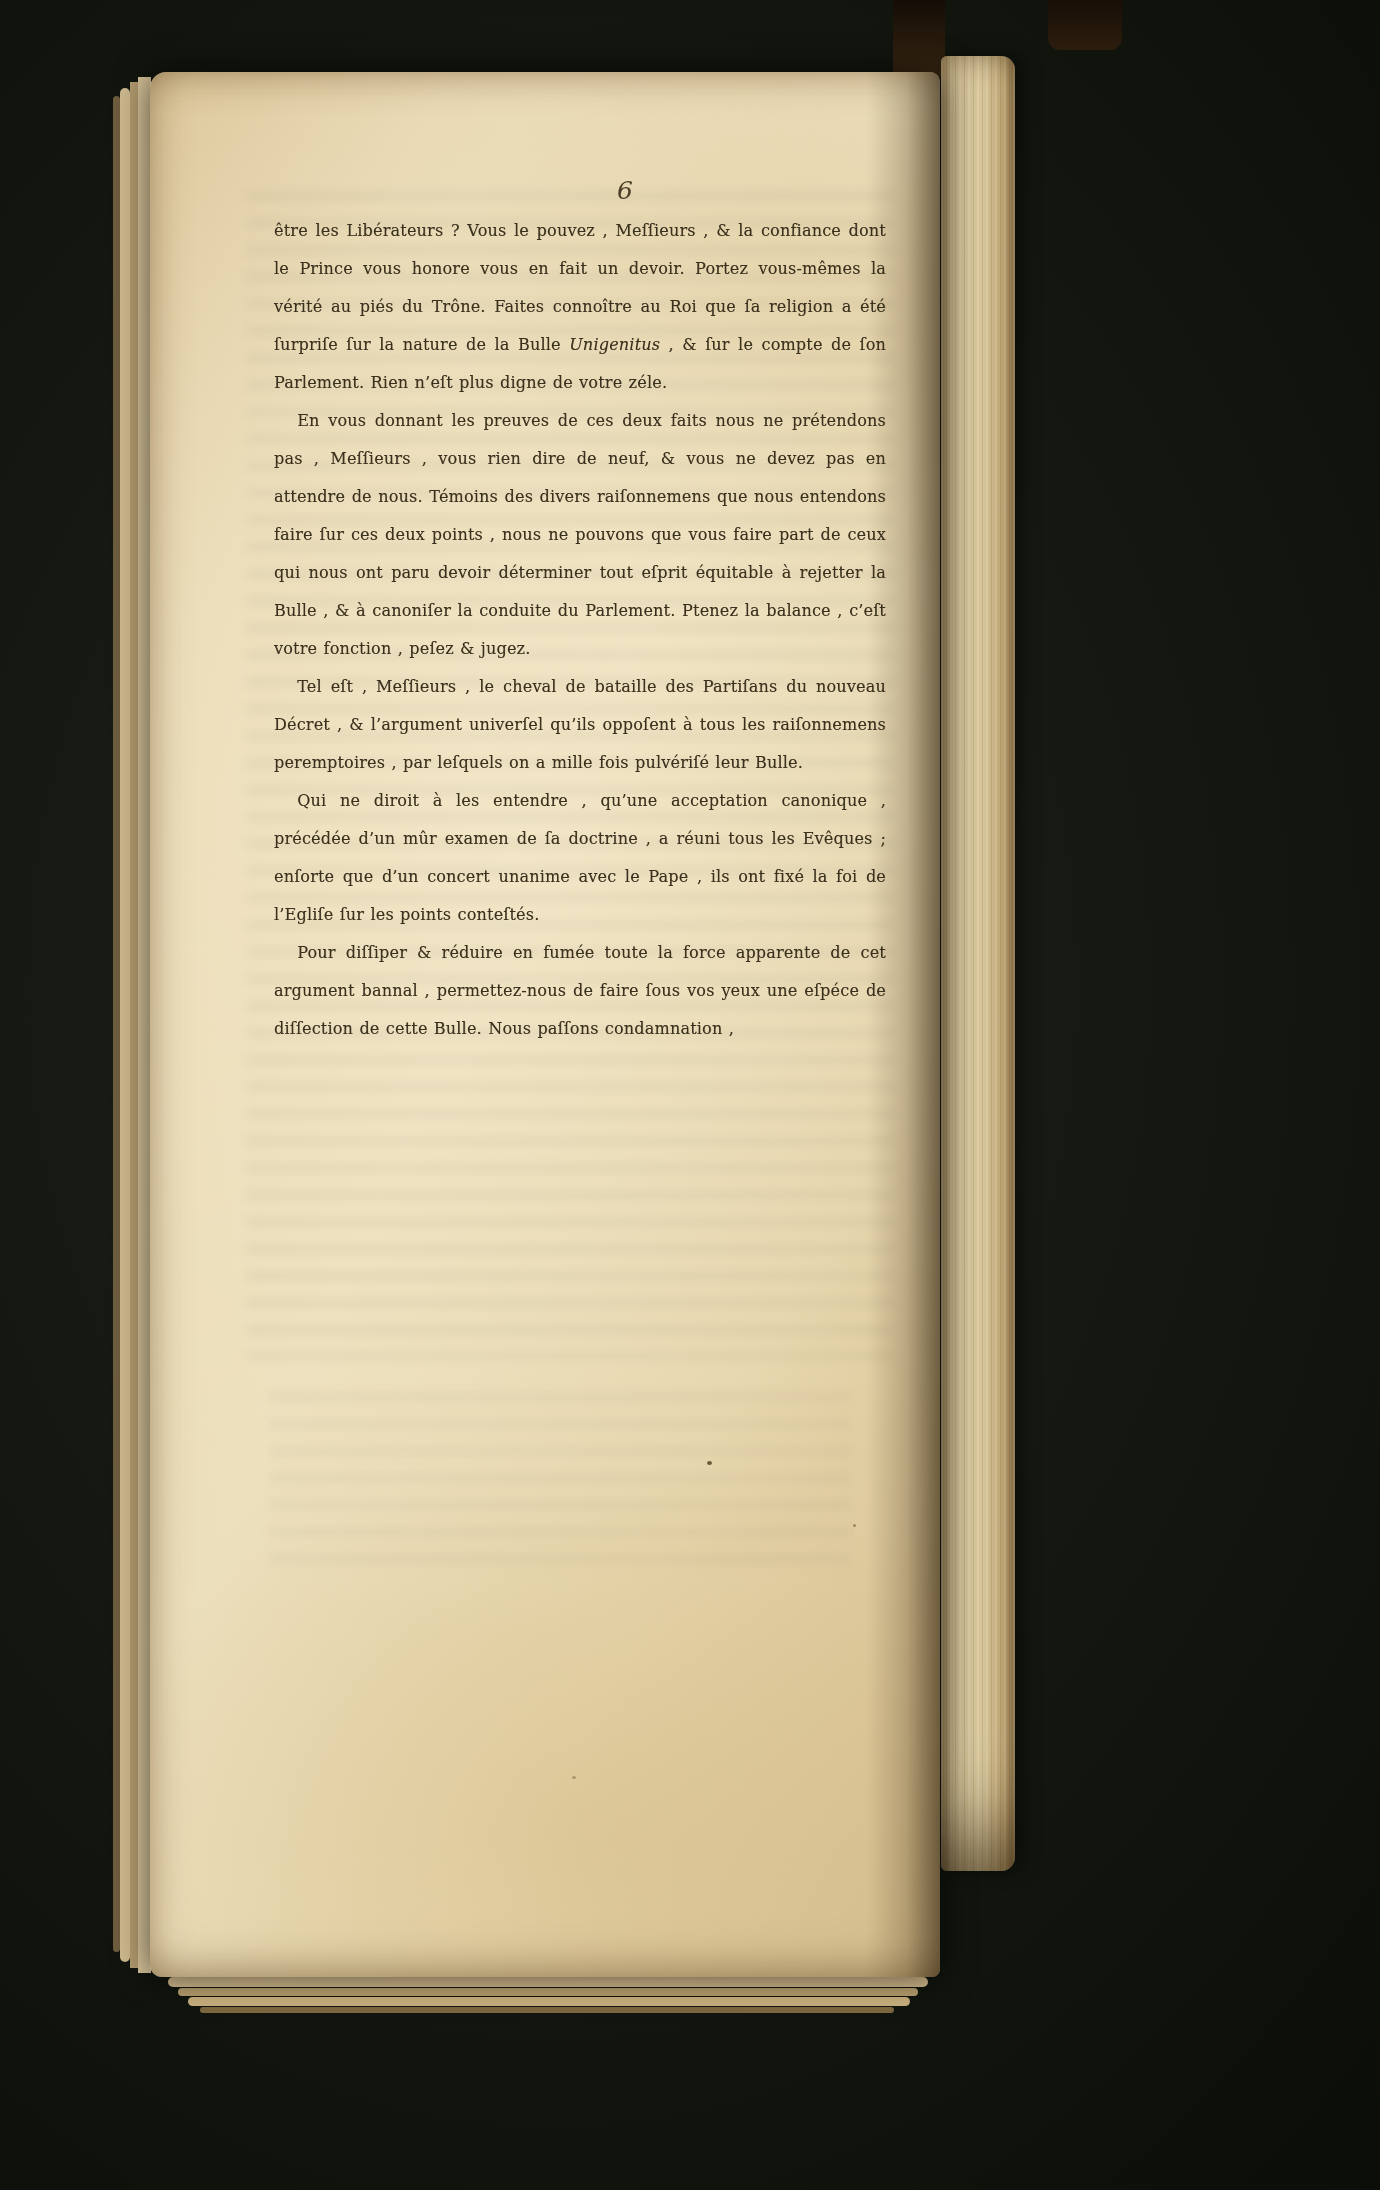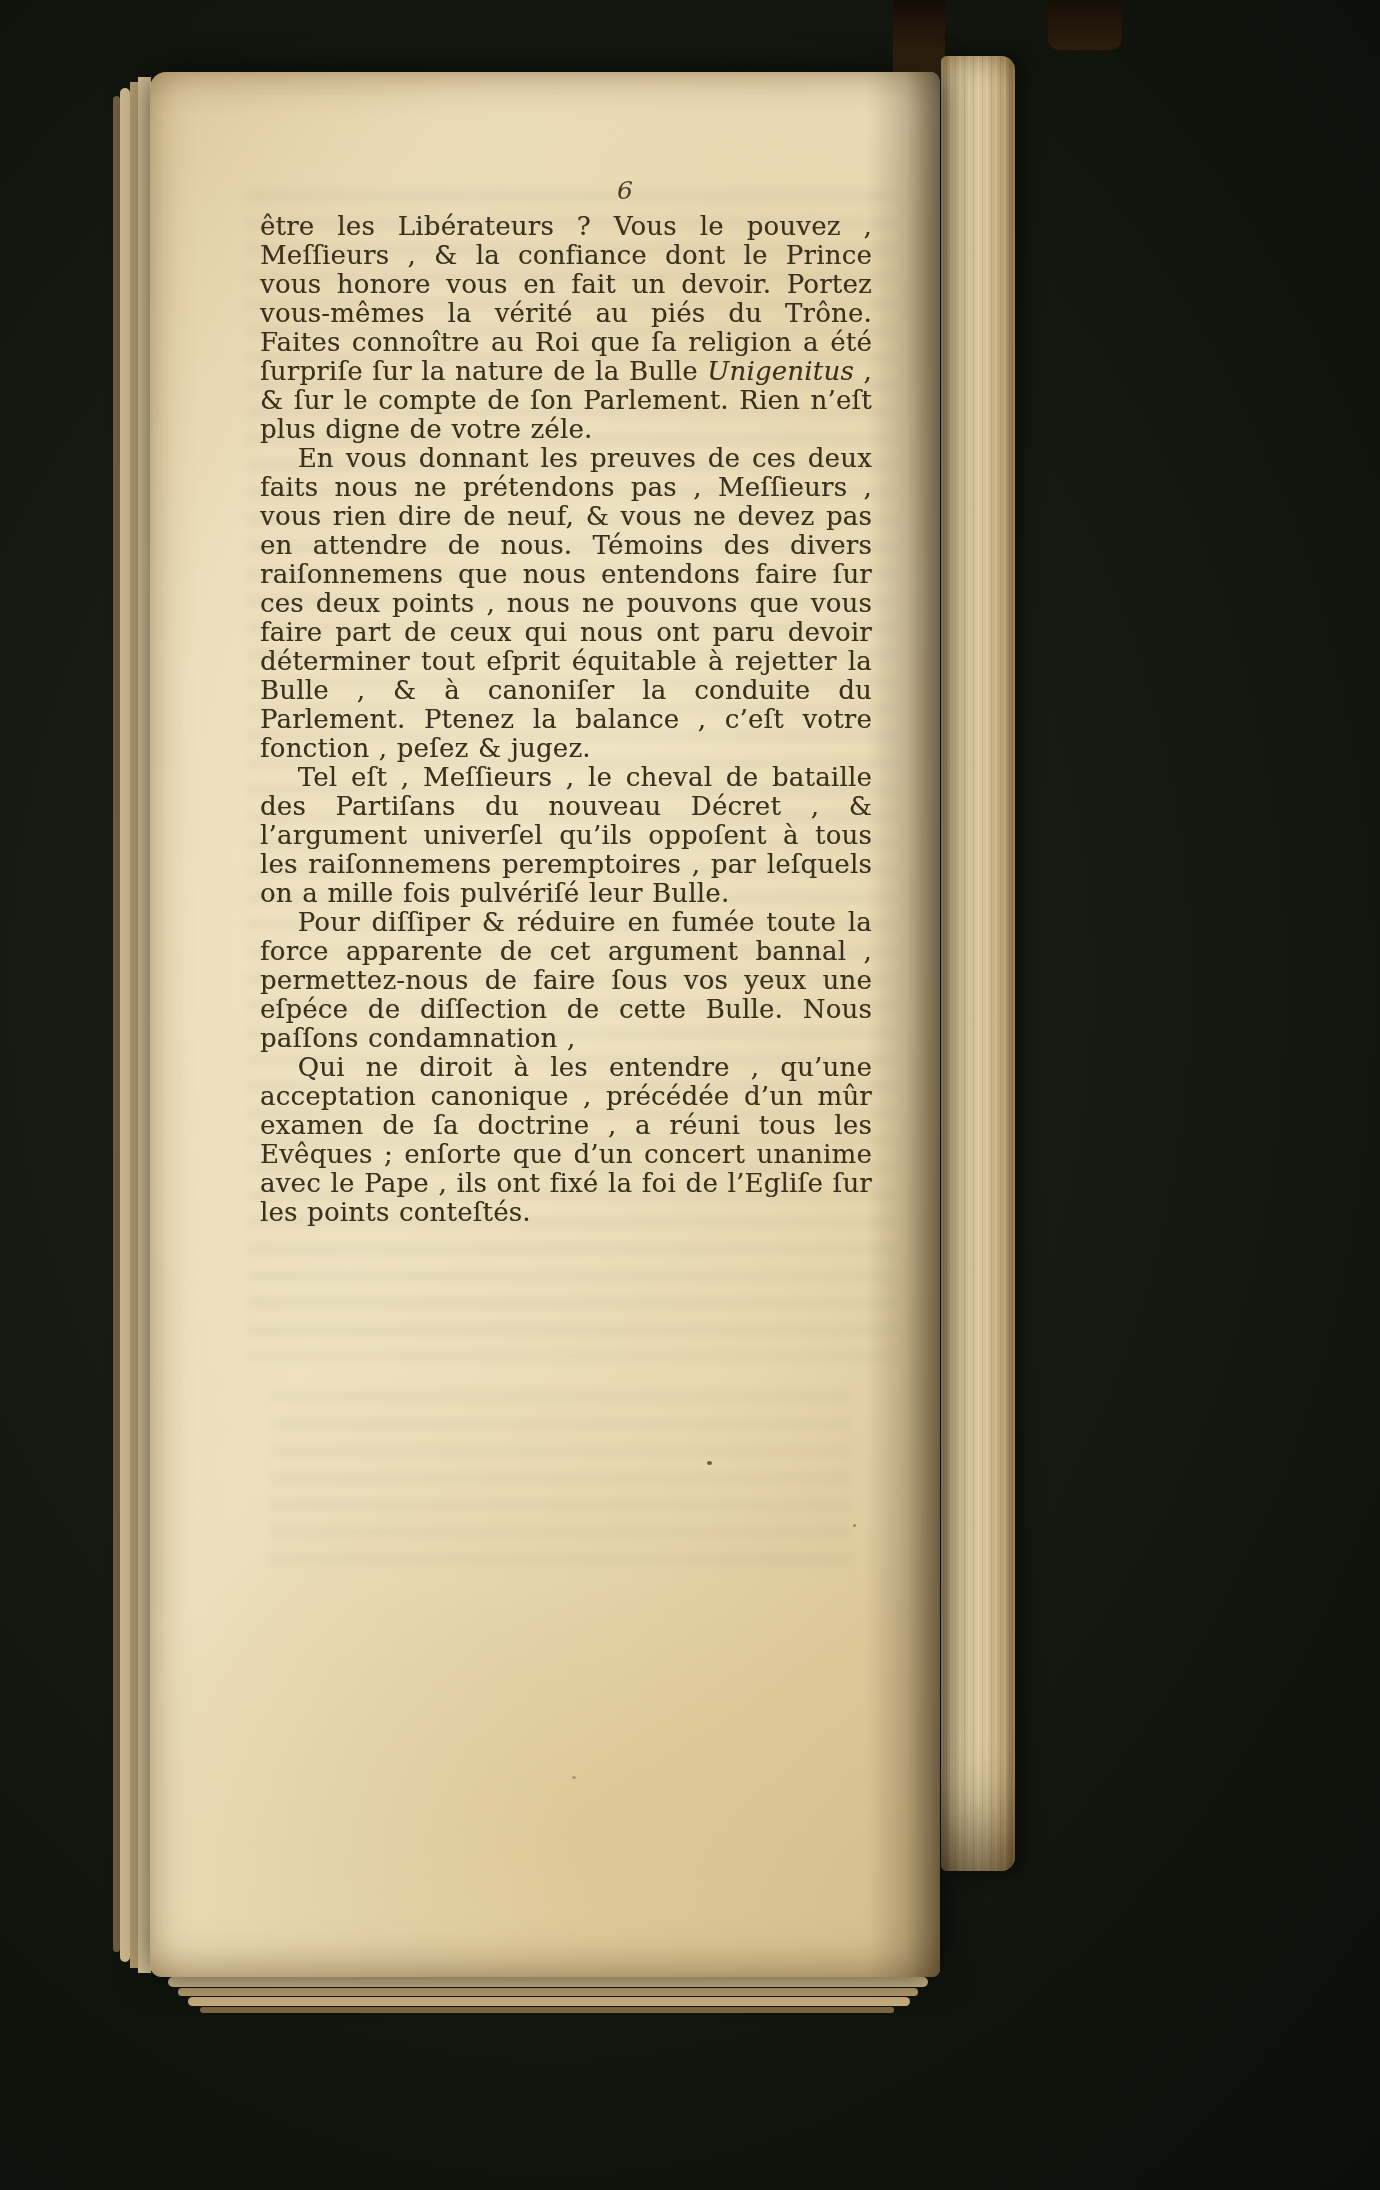--- a/index.html
+++ b/index.html
@@ -100,24 +100,24 @@
     width: 612px;
     box-sizing: border-box;
     padding-left: 118px;
     text-align: center;
     font-size: 25px;
     font-style: italic;
     color: #4a3e28;
   }
   .text-block {
     position: absolute;
-    left: 110px; top: 140px;
+    left: 124px; top: 140px;
     width: 612px;
-    font-size: 26px;
-    line-height: 29px;
+    font-size: 16px;
+    line-height: 38px;
     color: #39301d;
     text-align: justify;
     letter-spacing: 0.2px;
     word-spacing: 1px;
     text-shadow: 0.3px 0.4px 0.6px rgba(62,50,30,0.35);
   }
   .para { margin: 0; text-indent: 1.45em; }
   .para.first { text-indent: 0; }
   .italic { font-style: italic; }
 </style>
@@ -149,18 +149,18 @@
     <div class="speck s1"></div>
     <div class="speck s2"></div>
     <div class="speck s3"></div>
 
     <div class="page-number">6</div>
 
     <div class="text-block">
       <p class="para first"><span>être les Libérateurs ? Vous le pouvez , Meſſieurs , &amp; la confiance dont le Prince vous honore vous en fait un devoir. Portez vous-mêmes la vérité au piés du Trône. Faites connoître au Roi que ſa religion a été ſurpriſe ſur la nature de la Bulle </span><span class="italic">Unigenitus</span><span> , &amp; ſur le compte de ſon Parlement. Rien n’eſt plus digne de votre zéle.</span></p>
       <p class="para">En vous donnant les preuves de ces deux faits nous ne prétendons pas , Meſſieurs , vous rien dire de neuf, &amp; vous ne devez pas en attendre de nous. Témoins des divers raiſonnemens que nous entendons faire ſur ces deux points , nous ne pouvons que vous faire part de ceux qui nous ont paru devoir déterminer tout eſprit équitable à rejetter la Bulle , &amp; à canoniſer la conduite du Parlement. Ptenez la balance , c’eſt votre fonction , peſez &amp; jugez.</p>
       <p class="para">Tel eſt , Meſſieurs , le cheval de bataille des Partiſans du nouveau Décret , &amp; l’argument univerſel qu’ils oppoſent à tous les raiſonnemens peremptoires , par leſquels on a mille fois pulvériſé leur Bulle.</p>
+      <p class="para">Qui ne diroit à les entendre , qu’une acceptation canonique , précédée d’un mûr examen de ſa doctrine , a réuni tous les Evêques ; enſorte que d’un concert unanime avec le Pape , ils ont fixé la foi de l’Egliſe ſur les points conteſtés.</p>
       <p class="para">Pour diſſiper &amp; réduire en fumée toute la force apparente de cet argument bannal , permettez-nous de faire ſous vos yeux une eſpéce de diſſection de cette Bulle. Nous paſſons condamnation ,</p>
-      <p class="para">Qui ne diroit à les entendre , qu’une acceptation canonique , précédée d’un mûr examen de ſa doctrine , a réuni tous les Evêques ; enſorte que d’un concert unanime avec le Pape , ils ont fixé la foi de l’Egliſe ſur les points conteſtés.</p>
     </div>
   </div>
 
 </div>
 
 </body></html>

